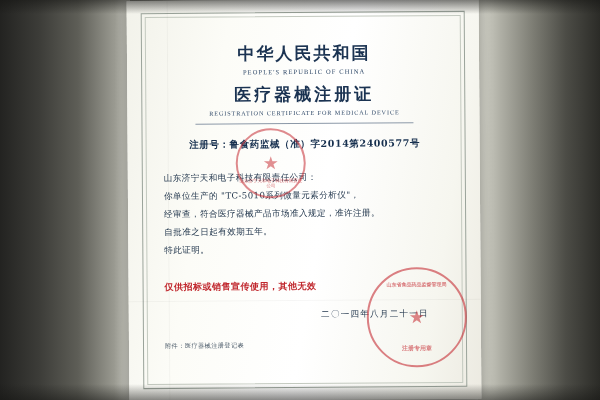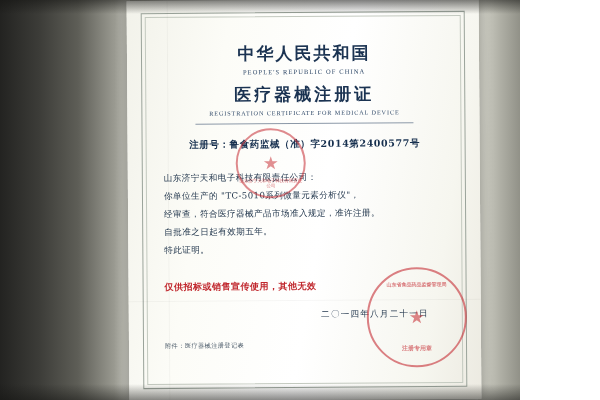--- a/index.html
+++ b/index.html
@@ -9,21 +9,21 @@
   }
   body {
     width: 600px;
     height: 400px;
     overflow: hidden;
     font-family: "DejaVu Sans", sans-serif;
   }
 
   #photo {
     position: relative;
-    width: 520px;
+    width: 600px;
     height: 400px;
     background: #2e2e2e;
     overflow: hidden;
   }
 
   
   #outer-bg {
     position: absolute;
     inset: 0;
     background:

